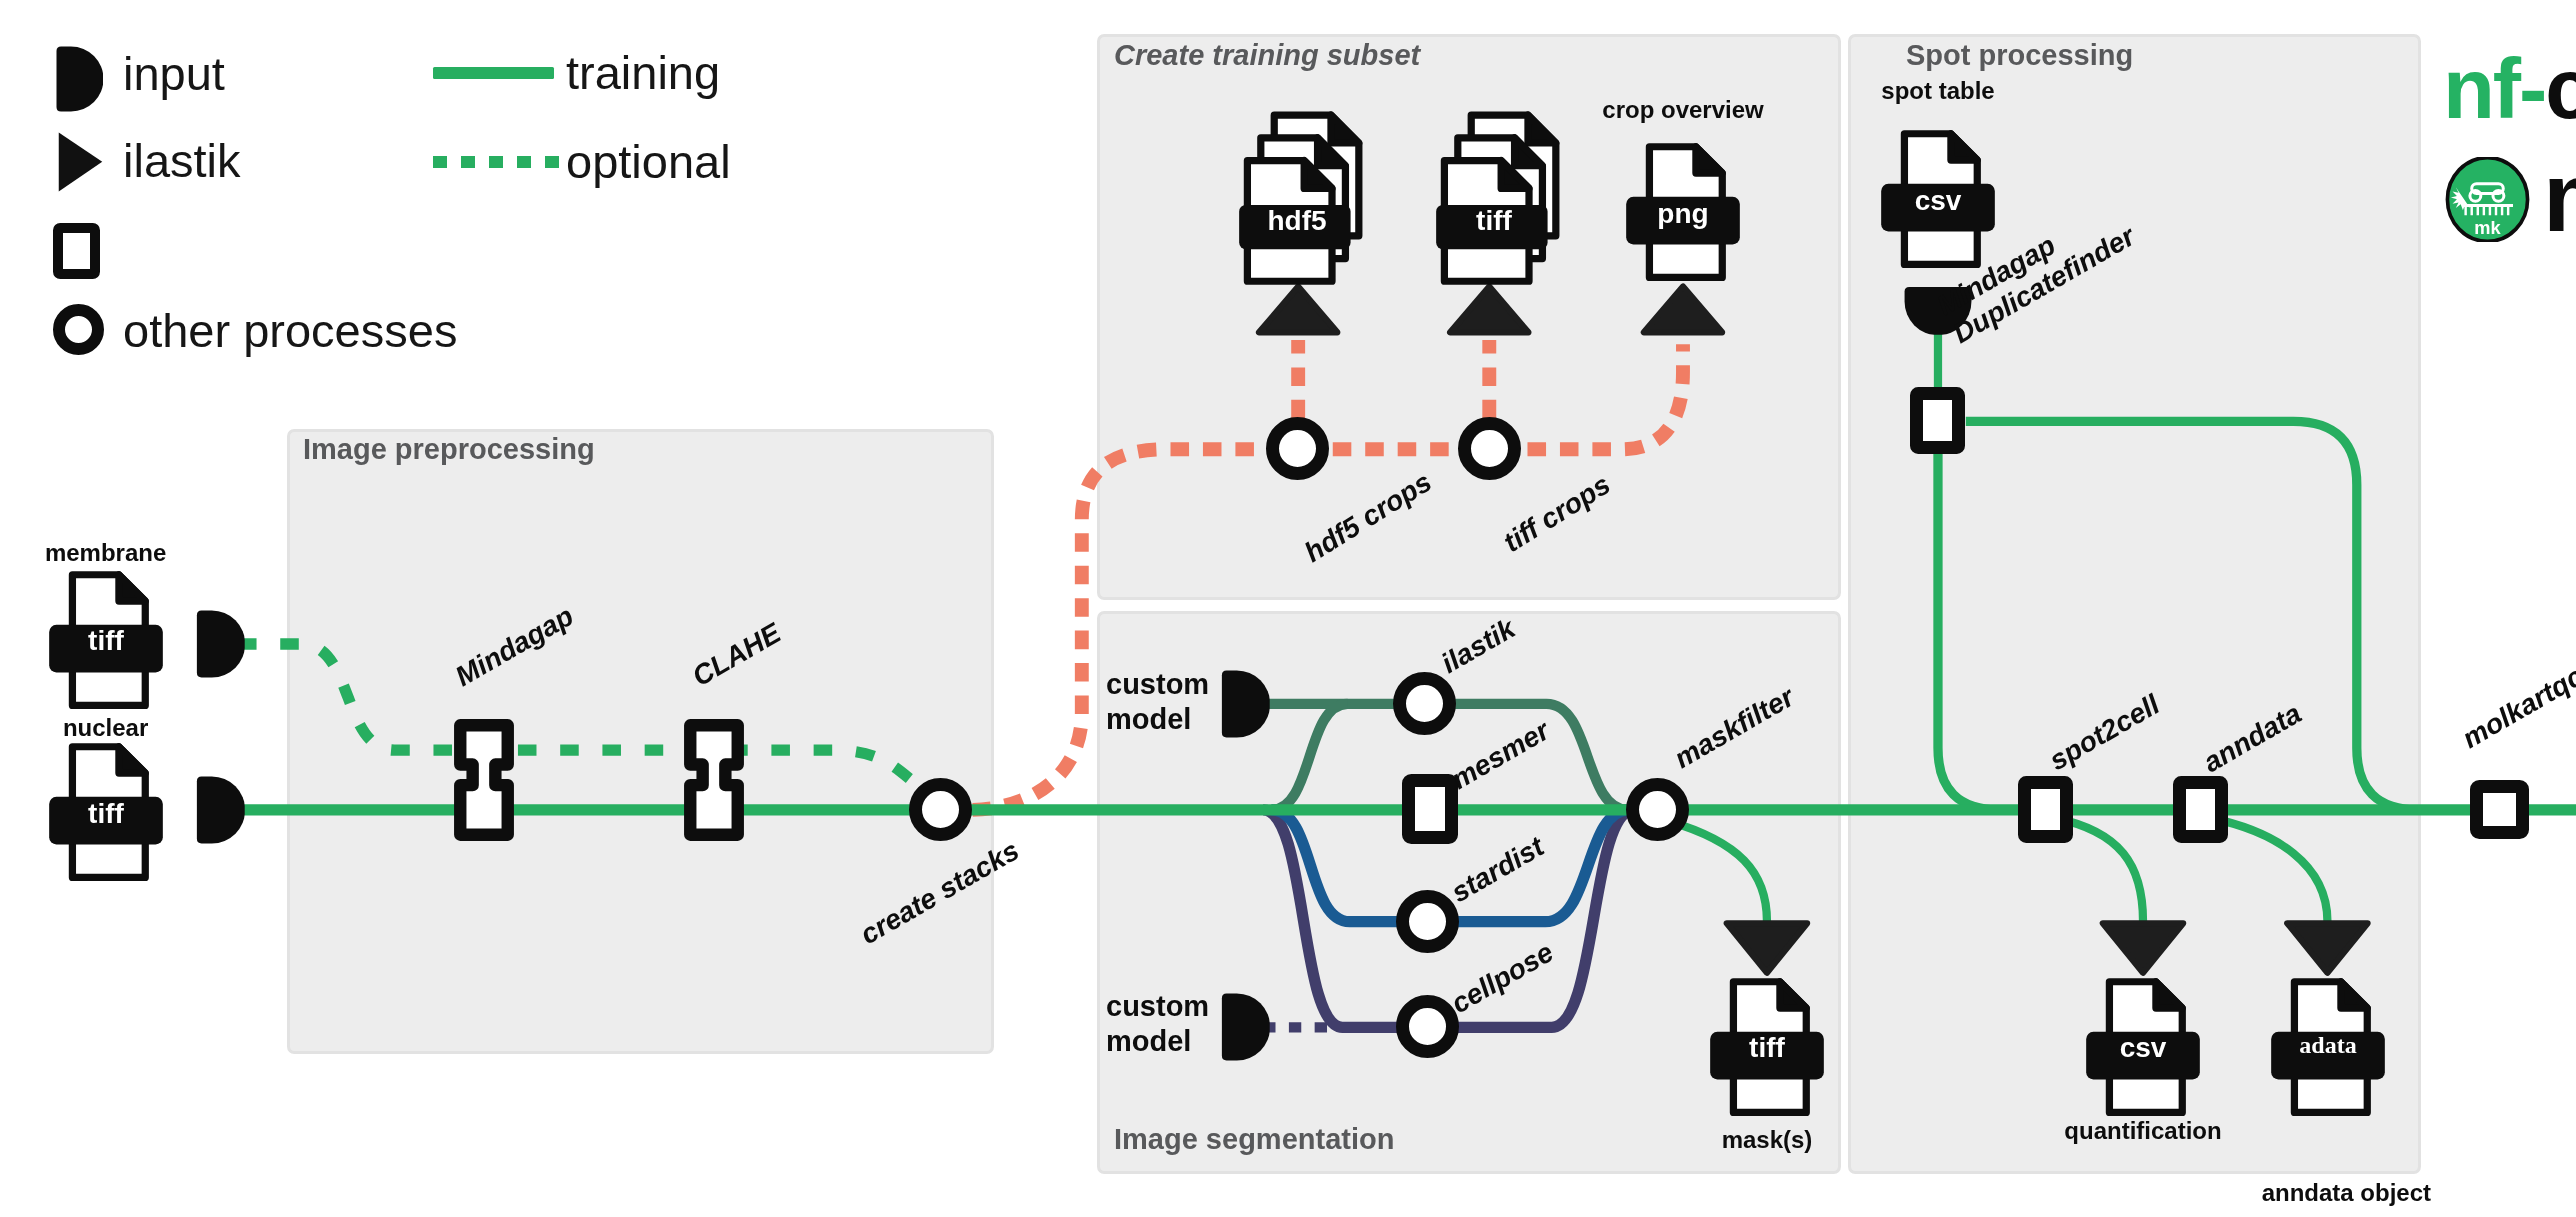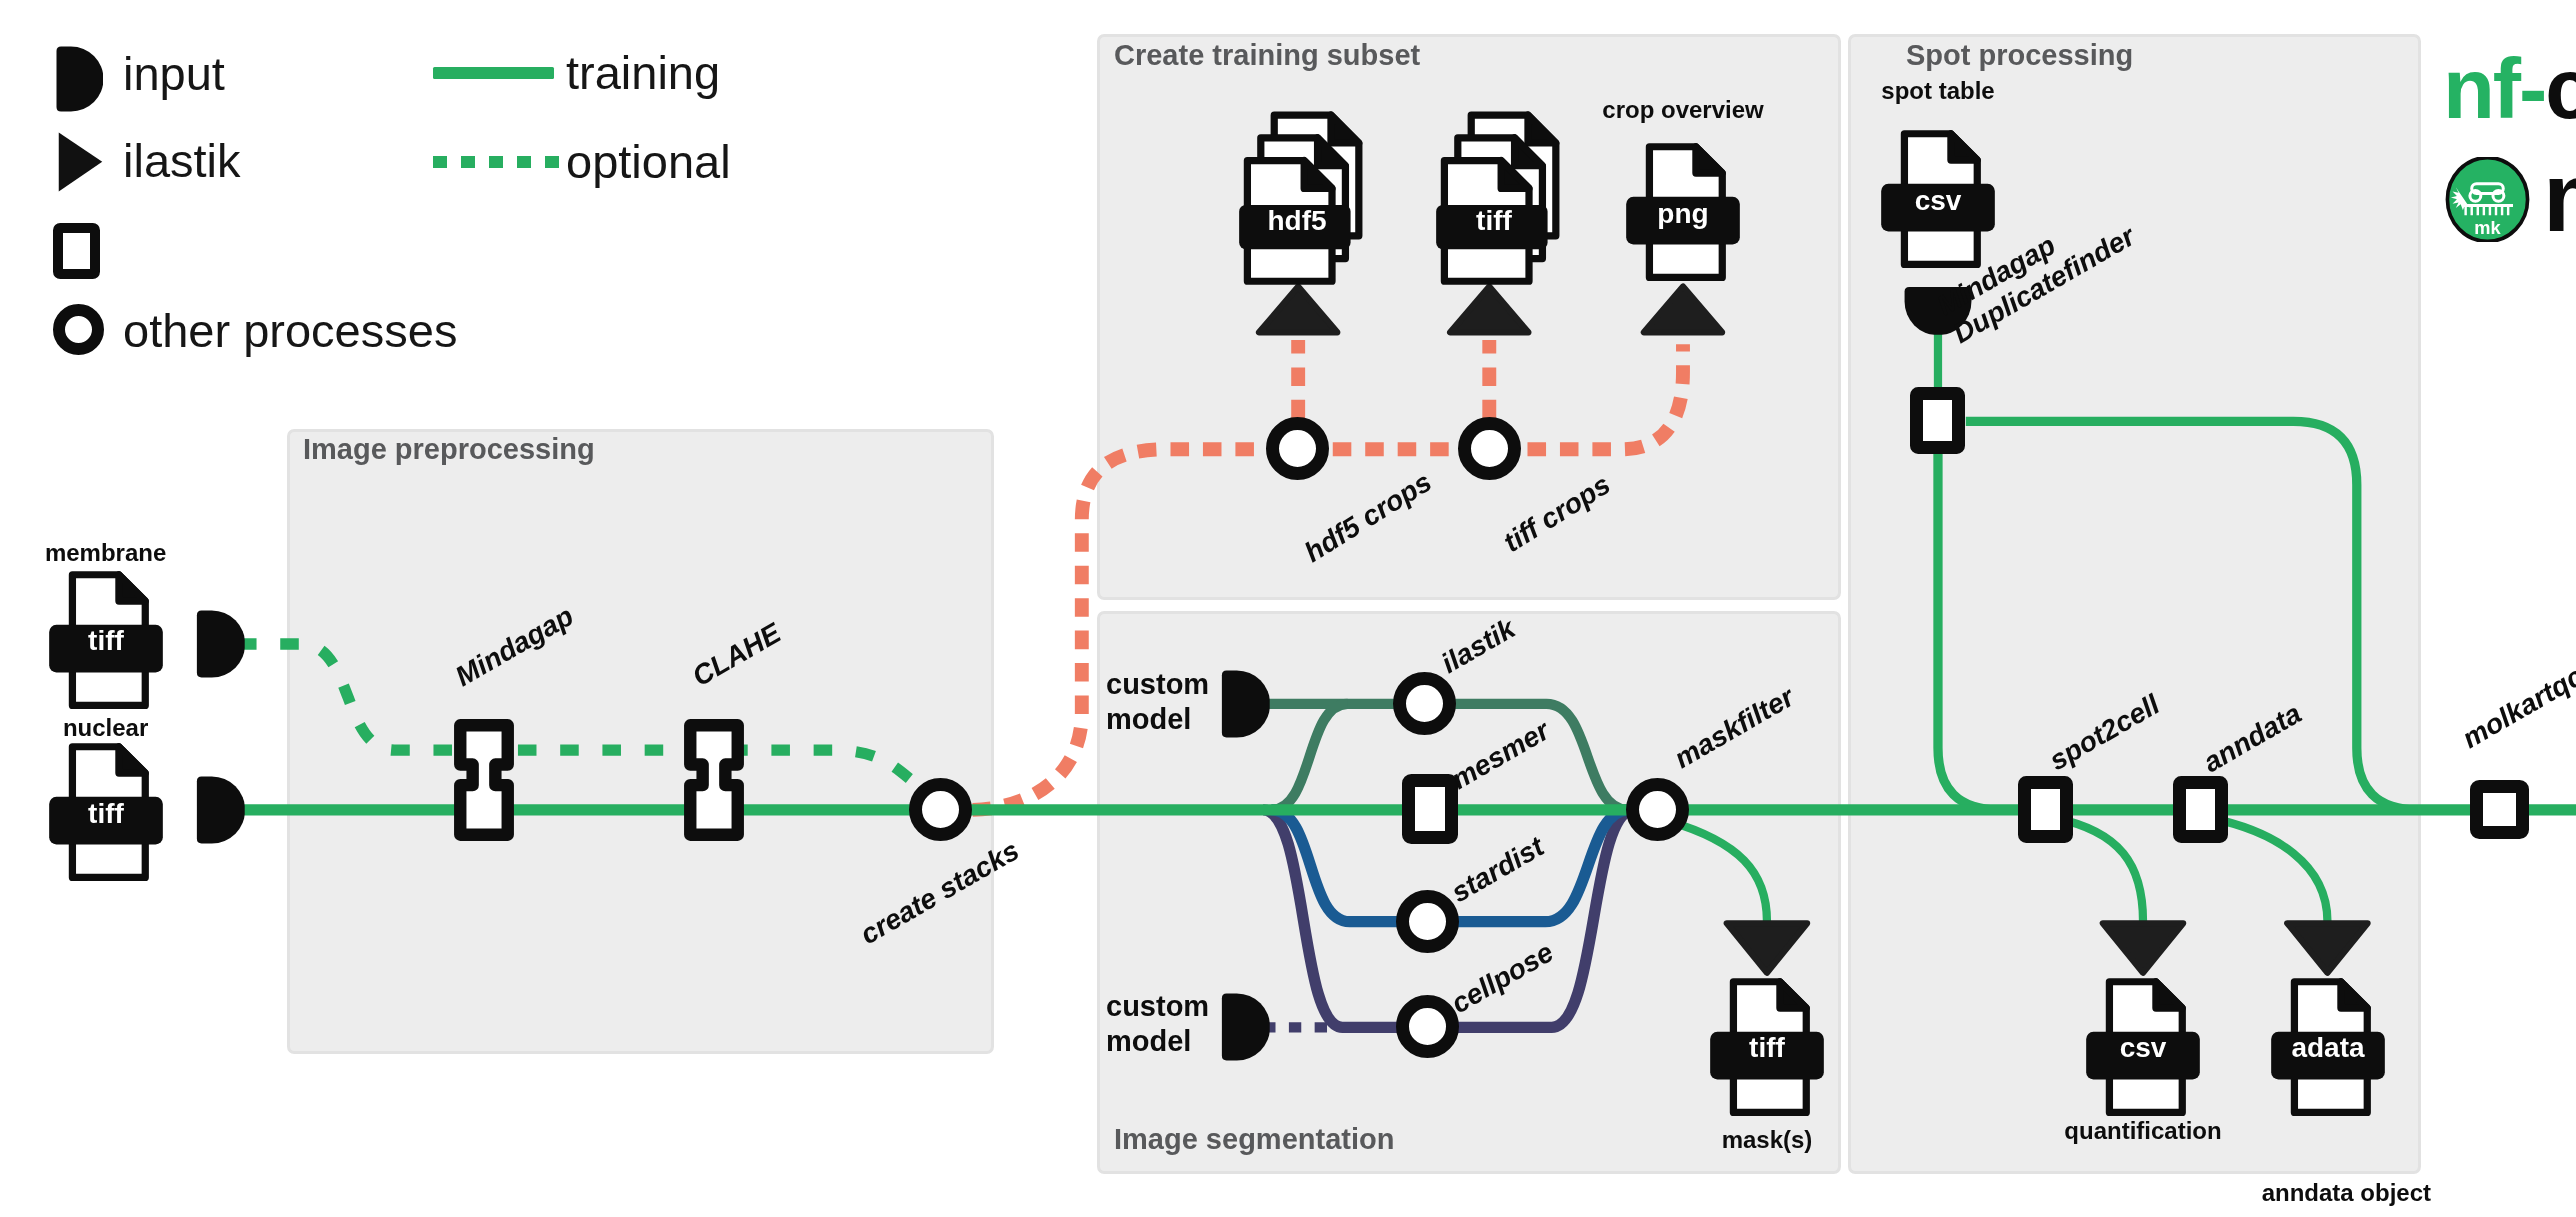--- a/index.html
+++ b/index.html
@@ -58,21 +58,21 @@
       </symbol>
     </defs>
   </svg>
 
   <div class="box" style="left:287px;top:429px;width:701px;height:619px;"></div>
   <div class="box" style="left:1097px;top:34px;width:738px;height:560px;"></div>
   <div class="box" style="left:1097px;top:611px;width:738px;height:557px;"></div>
   <div class="box" style="left:1848px;top:34px;width:567px;height:1134px;"></div>
 
   <div class="title" style="left:303px;top:433px;">Image preprocessing</div>
-  <div class="title" style="left:1114px;top:39px;">Create training subset</div>
+  <div class="title" style="left:1114px;top:39px;font-style:italic;">Create training subset</div>
   <div class="title" style="left:1114px;top:1123px;">Image segmentation</div>
   <div class="title" style="left:1906px;top:39px;width:495px;text-align:left;">Spot processing</div>
 
   <svg class="wires" width="2891" height="1218" viewBox="0 0 5612 2364" fill="none">
 
     <path d="M1888,1572 C2010,1568 2100,1500 2100,1384 V1010 C2100,908 2163,872 2265,872 H3148 C3243,872 3267,798 3267,722 V668" stroke="#F07D64" stroke-width="27" stroke-dasharray="36 27"></path>
     <path d="M2520,812 V660" stroke="#F07D64" stroke-width="27" stroke-dasharray="36 27"></path>
     <path d="M2891,812 V660" stroke="#F07D64" stroke-width="27" stroke-dasharray="36 27"></path>
 
     <path d="M462,1250 H585 C688,1250 663,1456 766,1456 H1616 C1722,1456 1742,1498 1798,1536" stroke="#27AE60" stroke-width="22" stroke-dasharray="36 46"></path>
@@ -243,20 +243,20 @@
 
   <svg class="icon" style="left:2081px;top:974px;" width="124" height="155" viewBox="0 0 240 300">
       <use href="#sym-file"></use>
     </svg>
   <span class="ext" style="left:2081px;top:1032px;width:124px;">csv</span>
   <div class="cap" style="left:2040px;top:1117px;">quantification</div>
 
   <svg class="icon" style="left:2266px;top:974px;" width="124" height="155" viewBox="0 0 240 300">
       <use href="#sym-file"></use>
     </svg>
-  <span class="ext" style="left:2266px;top:1032px;width:124px;font-size:28px;">adata</span>
+  <span class="ext" style="left:2266px;top:1032px;width:124px;font-size:24px;font-family:Liberation Serif, serif;">adata</span>
   <div class="cap" style="left:2225px;top:1179px;text-align:right;">anndata object</div>
 
   <div class="node-square" style="left:2470px;top:780px;width:33px;height:33px;border-radius:9.3px;"></div>
   <div class="plabel" style="left:2473px;top:723px;">molkartqc</div>
 
 </div>
 
 
 </body></html>

